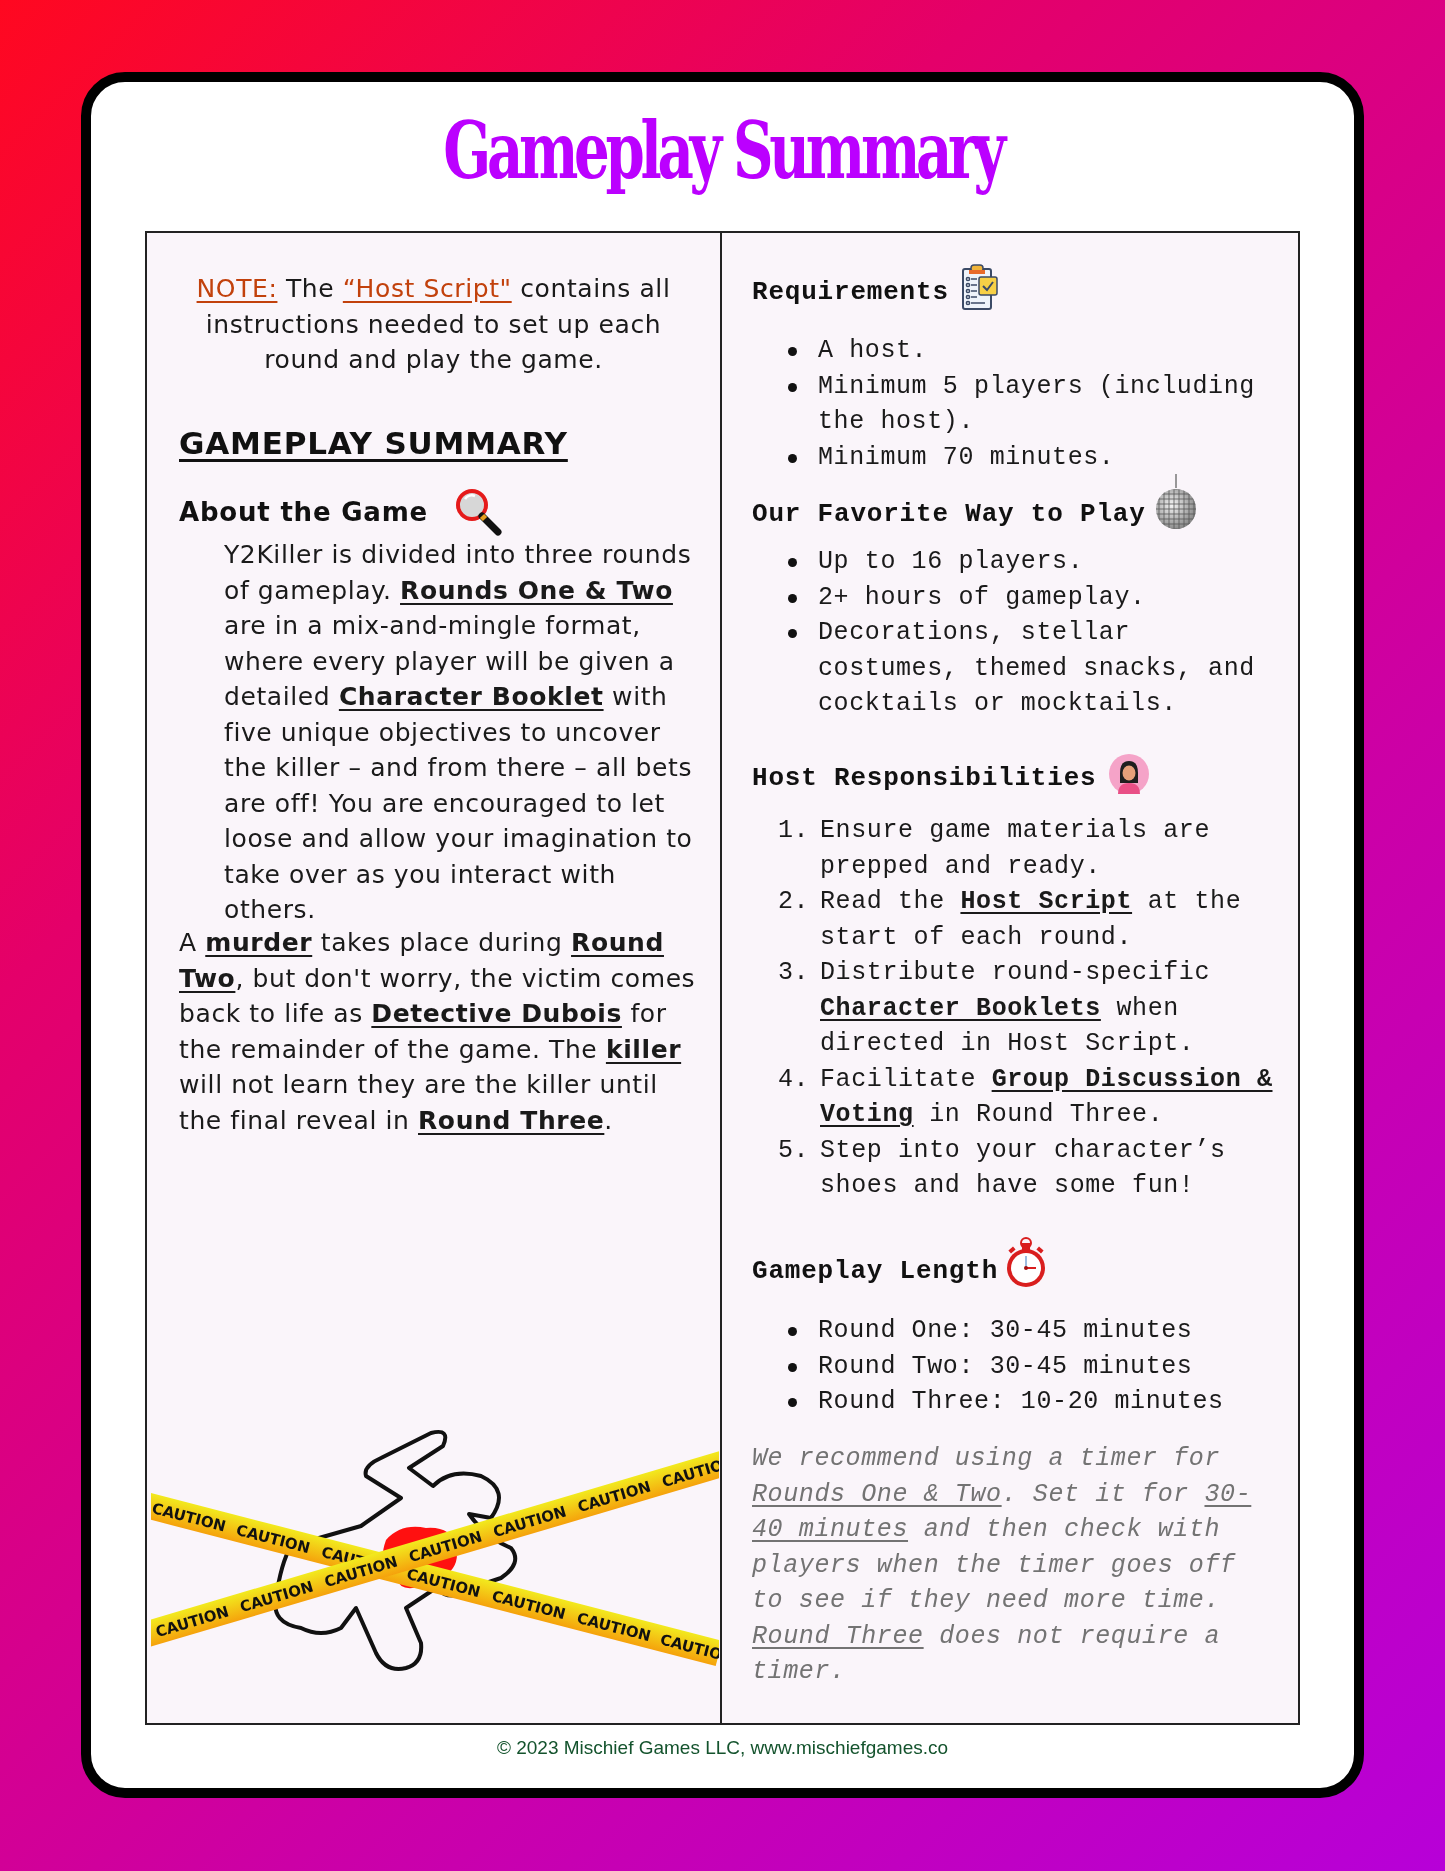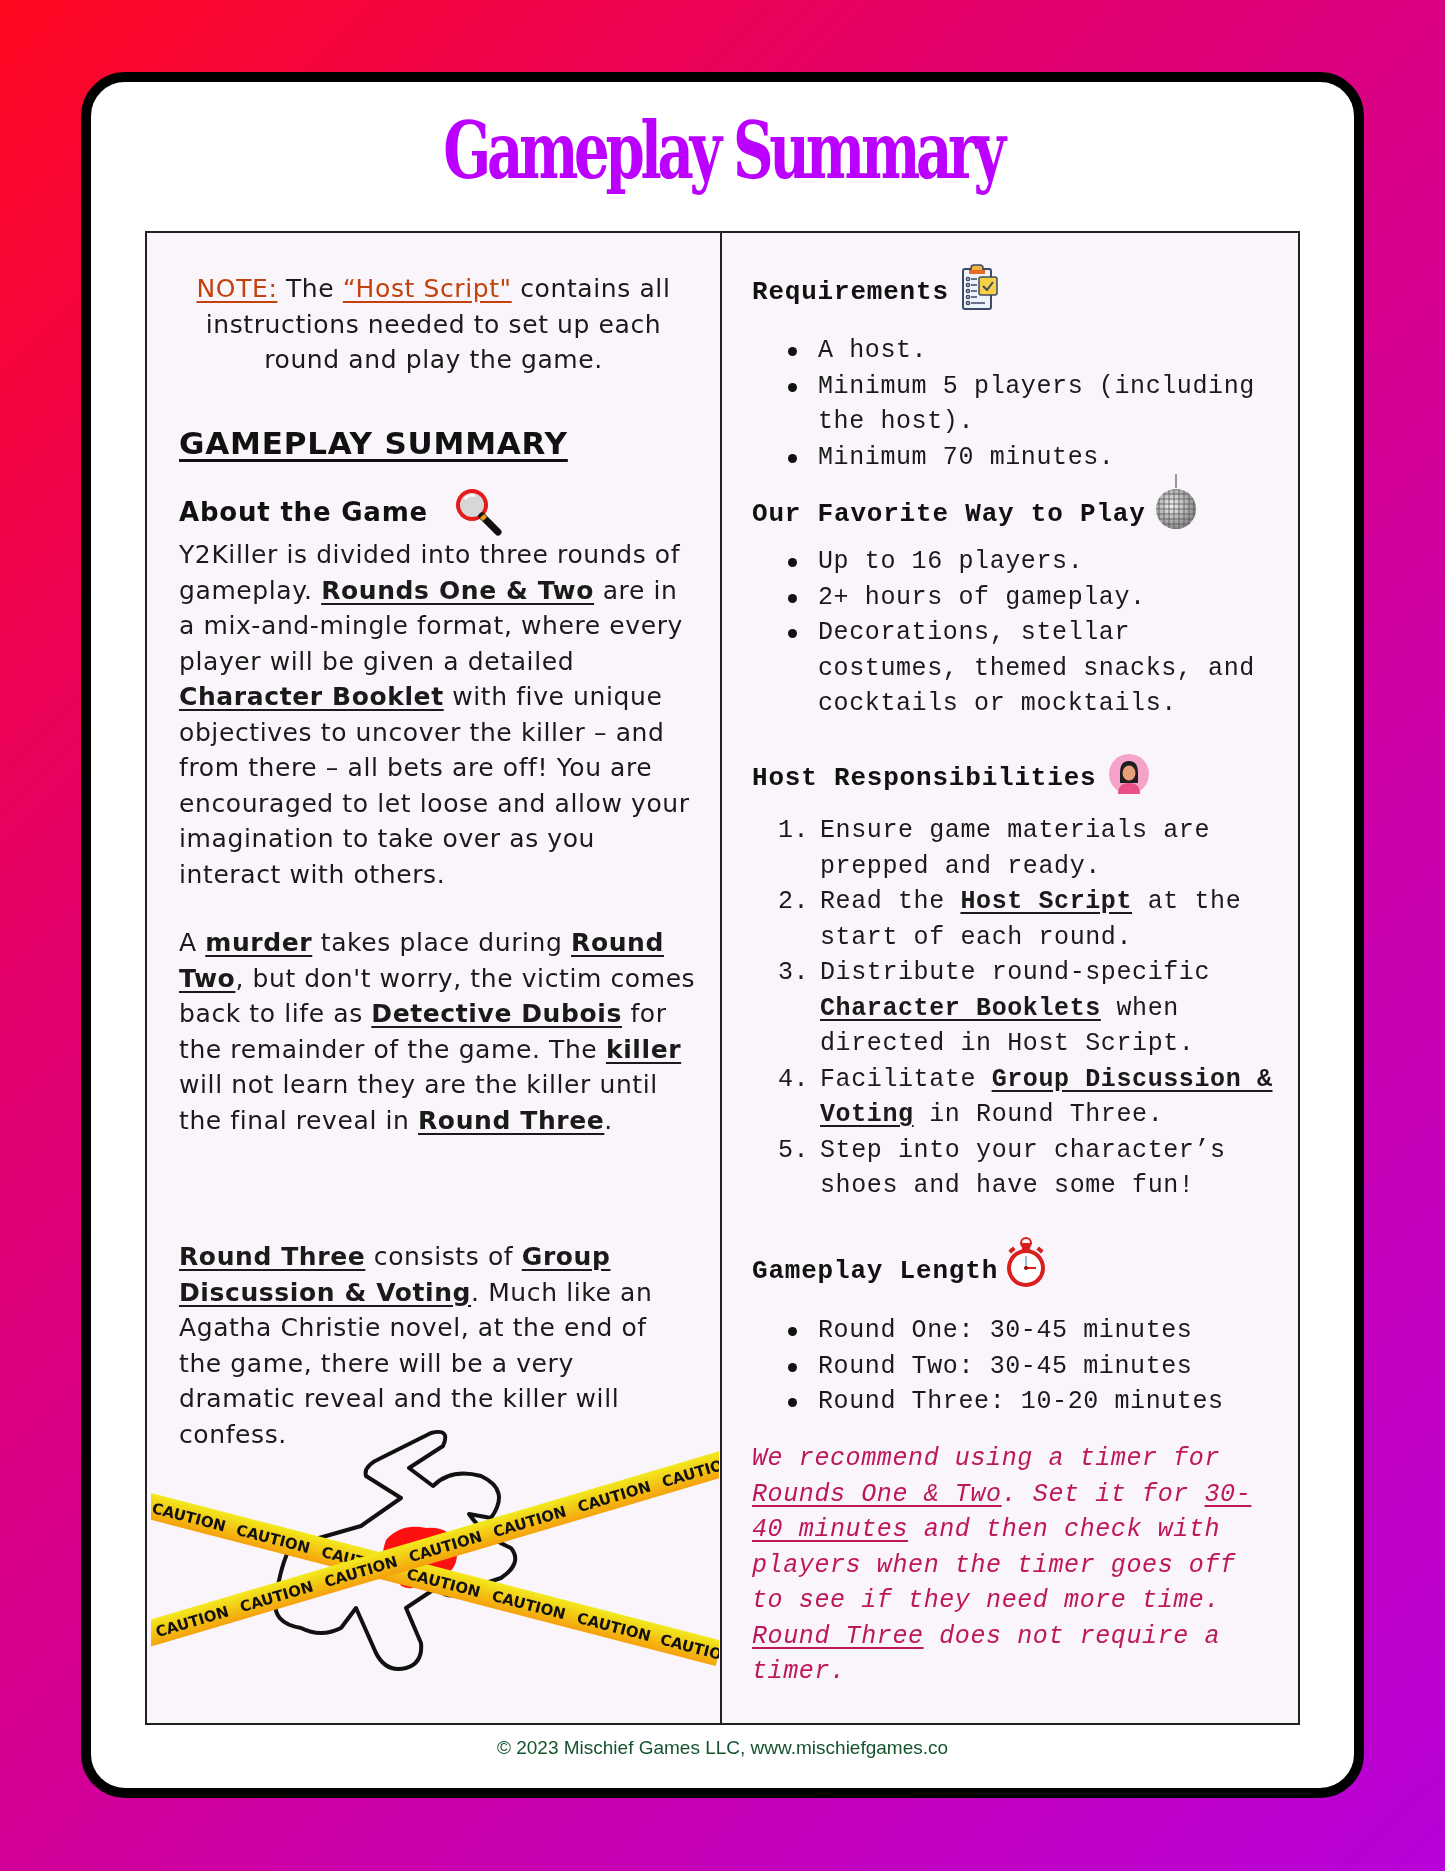--- a/index.html
+++ b/index.html
@@ -62,36 +62,36 @@
     position: absolute; left: 32px; top: 192px;
     font-size: 31px; font-weight: bold; letter-spacing: 0.8px;
     text-decoration: underline; text-underline-offset: 5px;
   }
   .h-sec {
     font-size: 26px; font-weight: bold; letter-spacing: 0.8px;
     display: flex; align-items: center; gap: 12px;
   }
   .about-h { position: absolute; left: 32px; top: 248px; }
   .para { position: absolute; left: 32px; right: 22px; }
-  .p1 { top: 304px; }
+  .p1 { top: 304px; margin-left: 45px; }
   .p2 { top: 692px; }
   .p3 { top: 1006px; }
   .illus { position: absolute; left: 4px; top: 1020px; width: 568px; height: 260px; }
   .illus { top: 1195px; }
   .r-sec { position: absolute; left: 30px; right: 20px; font-family: Liberation Mono, monospace; }
   ul.blist { list-style: none; margin-left: 36px; }
   ul.blist li { position: relative; padding-left: 30px; }
   ul.blist li::before {
     content: ""; position: absolute; left: 0; top: 14px;
     width: 9px; height: 9px; border-radius: 50%; background: #111;
   }
   ol.nlist { list-style: none; margin-left: 22px; }
   ol.nlist li { position: relative; padding-left: 46px; }
   ol.nlist li .num { position: absolute; left: 4px; top: 0; }
-  .italic-red { color: #be185d; font-style: italic; }
+  .italic-red { color: #737373; font-style: italic; }
   .footer {
     position: absolute; left: 0; right: 0; top: 1737px;
     text-align: center; font-size: 19px; color: #14532d;
     font-family: "Liberation Sans", sans-serif;
   }
   .icon { display: inline-block; }
 </style>
 </head>
 <body>
 
@@ -121,23 +121,20 @@
     </div>
 
     <div class="para p1 body-text">
       <span>Y2Killer is divided into three rounds of gameplay. </span><u class="u-strong">Rounds One &amp; Two</u><span> are in a mix-and-mingle format, where every player will be given a detailed </span><u class="u-strong">Character Booklet</u><span> with five unique objectives to uncover the killer – and from there – all bets are off! You are encouraged to let loose and allow your imagination to take over as you interact with others.</span>
     </div>
 
     <div class="para p2 body-text">
       <span>A </span><u class="u-strong">murder</u><span> takes place during </span><u class="u-strong">Round Two</u><span>, but don't worry, the victim comes back to life as </span><u class="u-strong">Detective Dubois</u><span> for the remainder of the game. The </span><u class="u-strong">killer</u><span> will not learn they are the killer until the final reveal in </span><u class="u-strong">Round Three</u><span>.</span>
     </div>
 
-    <div class="para p3 body-text">
-      <u class="u-strong">Round Three</u><span> consists of </span><u class="u-strong">Group Discussion &amp; Voting</u><span>. Much like an Agatha Christie novel, at the end of the game, there will be a very dramatic reveal and the killer will confess.</span>
-    </div>
 
     <div class="illus">
       <svg width="568" height="260" viewBox="0 0 568 260">
         <defs>
           <linearGradient id="tape" x1="0" y1="0" x2="0" y2="1">
             <stop offset="0" stop-color="#f2ea1e"></stop>
             <stop offset="1" stop-color="#f5a20c"></stop>
           </linearGradient>
         </defs>
 

